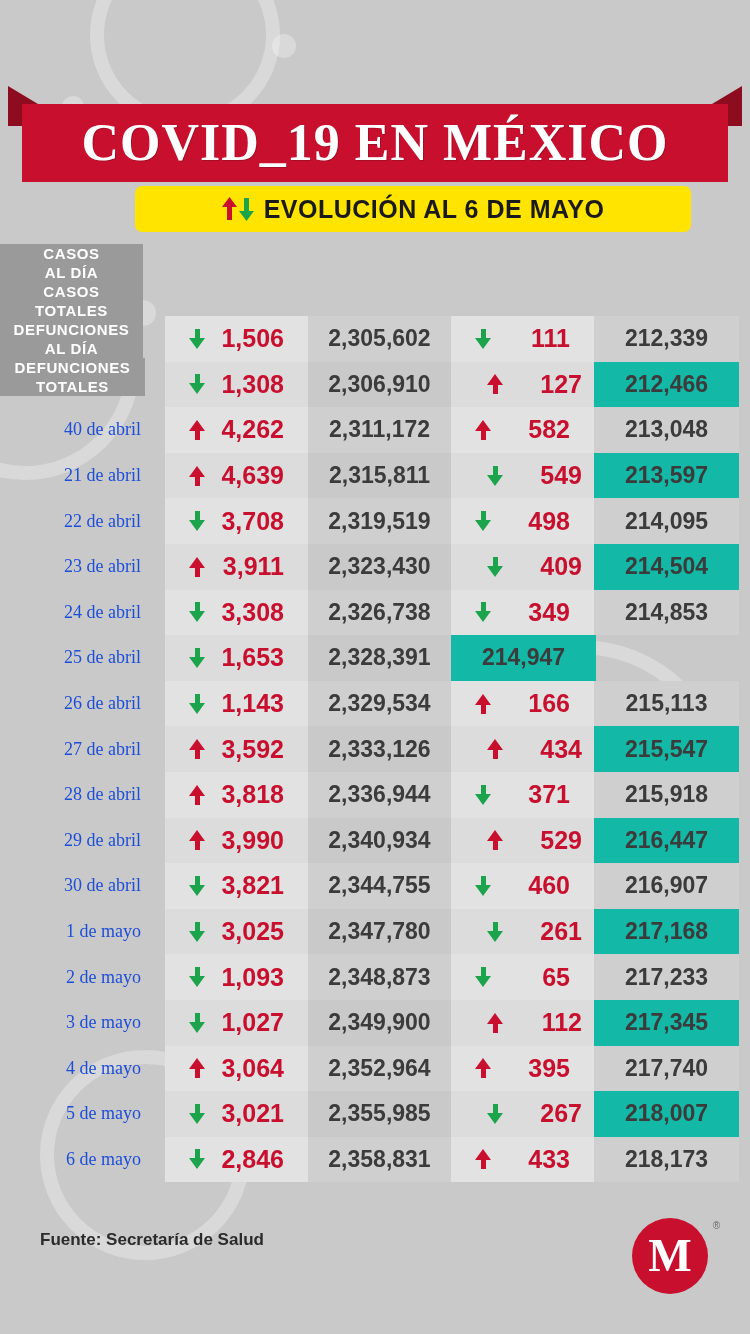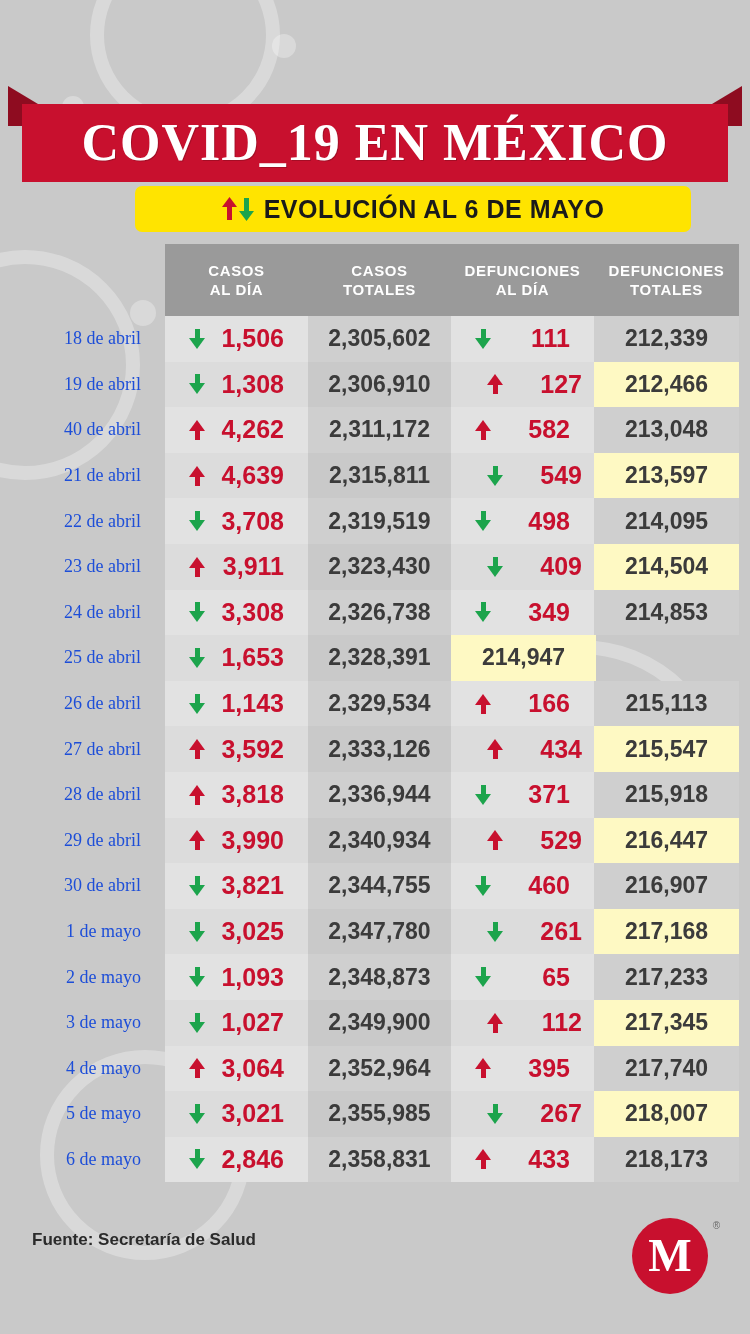--- a/index.html
+++ b/index.html
@@ -93,21 +93,21 @@
   .table {
     position: relative;
     width: 750px;
     margin-top: 4px;
   }
   .row {
     display: flex;
     align-items: stretch;
     height: 45.6px;
   }
-  .row.head { height: 72px; }
+  .row.head { height: 72px; flex-direction: column; }
   .c-date {
     width: 165px;
     display: flex;
     align-items: center;
     justify-content: flex-end;
     padding-right: 24px;
     font-family: "Liberation Serif", serif;
     font-size: 18px;
     color: #1d4ed8;
   }
@@ -120,21 +120,21 @@
   }
   .c.wide { width: 145px; }
   .col-casos-dia  { background: #e2e2e2; }
   .col-casos-tot  { background: #cfcfcf; }
   .col-def-dia    { background: #e2e2e2; }
   .col-def-tot    { background: #cfcfcf; }
 
   .row.alt .col-casos-dia { background: #dcdcdc; }
   .row.alt .col-casos-tot { background: #c9c9c9; }
   .row.alt .col-def-dia   { background: #dcdcdc; padding-left: 24px; }
-  .row.alt .col-def-tot   { background: #fef9c3; }
+  .row.alt .col-def-tot   { background: #14b8a6; }
 
   .row.head .c {
     background: #9a9a9a;
     color: #ffffff;
     font-size: 15px;
     font-weight: bold;
     letter-spacing: 0.6px;
     line-height: 19px;
     text-align: center;
     flex-direction: column;
@@ -190,21 +190,21 @@
   .arrow-down .tri-down { position: absolute; bottom: 0; }
 
   
   .footer {
     position: absolute;
     left: 0; bottom: 0;
     width: 750px; height: 136px;
   }
   .source {
     position: absolute;
-    left: 32px; top: 32px;
+    left: 40px; top: 32px;
     font-size: 17px;
     font-weight: bold;
     color: #2b2b2b;
   }
   .logo {
     position: absolute;
     right: 42px; top: 20px;
     width: 76px; height: 76px;
     border-radius: 50%;
     background: #c8102e;

